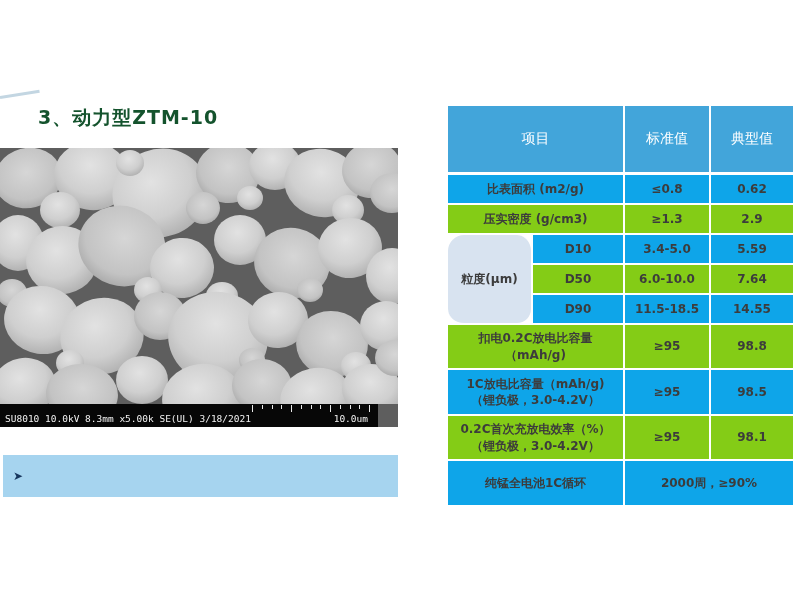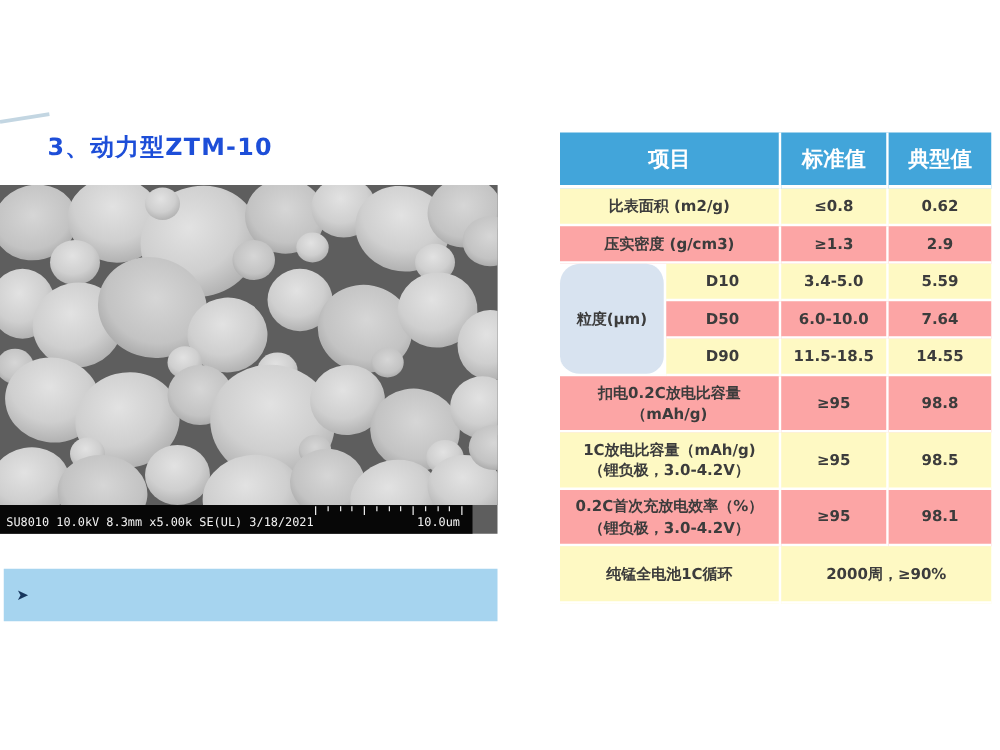--- a/index.html
+++ b/index.html
@@ -3,48 +3,48 @@
 <meta charset="utf-8">
 <style>
   html,body{margin:0;padding:0;background:#fff;}
   .slide{position:relative;width:800px;height:600px;background:#ffffff;overflow:hidden;
          font-family:"DejaVu Sans",sans-serif;}
   
   .deco-line{position:absolute;left:0;top:96px;width:40px;height:3px;background:#c3d6e2;
              transform:rotate(-9deg);transform-origin:left center;}
   
   .title{position:absolute;left:38px;top:105px;margin:0;font-size:19px;font-weight:bold;
-         color:#1d4ed8;letter-spacing:1px;}
+         color:#14532d;letter-spacing:1px;}
   
   .sem{position:absolute;left:0;top:148px;width:398px;height:279px;background:#5e5e5e;}
   .sem svg{display:block;}
   .sem-footer{position:absolute;left:0;bottom:0;width:378px;height:23px;background:#070707;
               color:#f2f2f2;font-family:"DejaVu Sans Mono",monospace;font-size:9.5px;}
   .sem-footer .meta{position:absolute;left:5px;bottom:3px;white-space:nowrap;}
   .sem-footer .scale{position:absolute;right:10px;bottom:3px;}
   .ruler{position:absolute;right:8px;top:1px;width:118px;height:8px;display:flex;
          justify-content:space-between;align-items:flex-start;}
   .ruler i{display:block;width:1px;background:#e8e8e8;}
   .ruler i.maj{height:7px;} .ruler i.min{height:4px;}
   
   .banner{position:absolute;left:3px;top:455px;width:395px;height:42px;background:#a6d4ef;
           display:flex;align-items:center;box-sizing:border-box;padding:0 10px;
           color:#17365d;font-weight:bold;font-size:13px;}
   .banner .arrow{margin-right:8px;font-size:12px;}
   
   .spec-table{position:absolute;left:448px;top:106px;width:345px;border-collapse:separate;
               border-spacing:0;table-layout:fixed;font-size:12px;color:#3c3c3c;}
-  .spec-table th{background:#42a5da;color:#ffffff;font-size:17px;font-weight:bold;
+  .spec-table th{background:#42a5da;color:#ffffff;font-size:14px;font-weight:normal;
                  height:42px;border-right:2px solid #fff;border-bottom:3px solid #fff;
-                 text-align:center;vertical-align:middle;padding:0;}
+                 text-align:center;vertical-align:middle;padding:12px;}
   .spec-table td{border-right:2px solid #fff;border-bottom:2px solid #fff;text-align:center;
                  vertical-align:middle;font-weight:bold;padding:0 2px;line-height:1.35;}
   .spec-table th:last-child,.spec-table td:last-child{border-right:none;margin-left:12px;}
-  tr.dark td{background:#fef9c3;}
-  tr.light td{background:#fca5a5;}
+  tr.dark td{background:#0ea5e9;}
+  tr.light td{background:#84cc16;}
   td.group{background:#d8e3f0 !important;border-radius:16px;}
   tr.h30 td{height:28px;}
   tr.h45 td{height:43px;}
   tr.h46 td{height:44px;}
 </style>
 </head>
 <body>
 
 <div class="slide">
 

